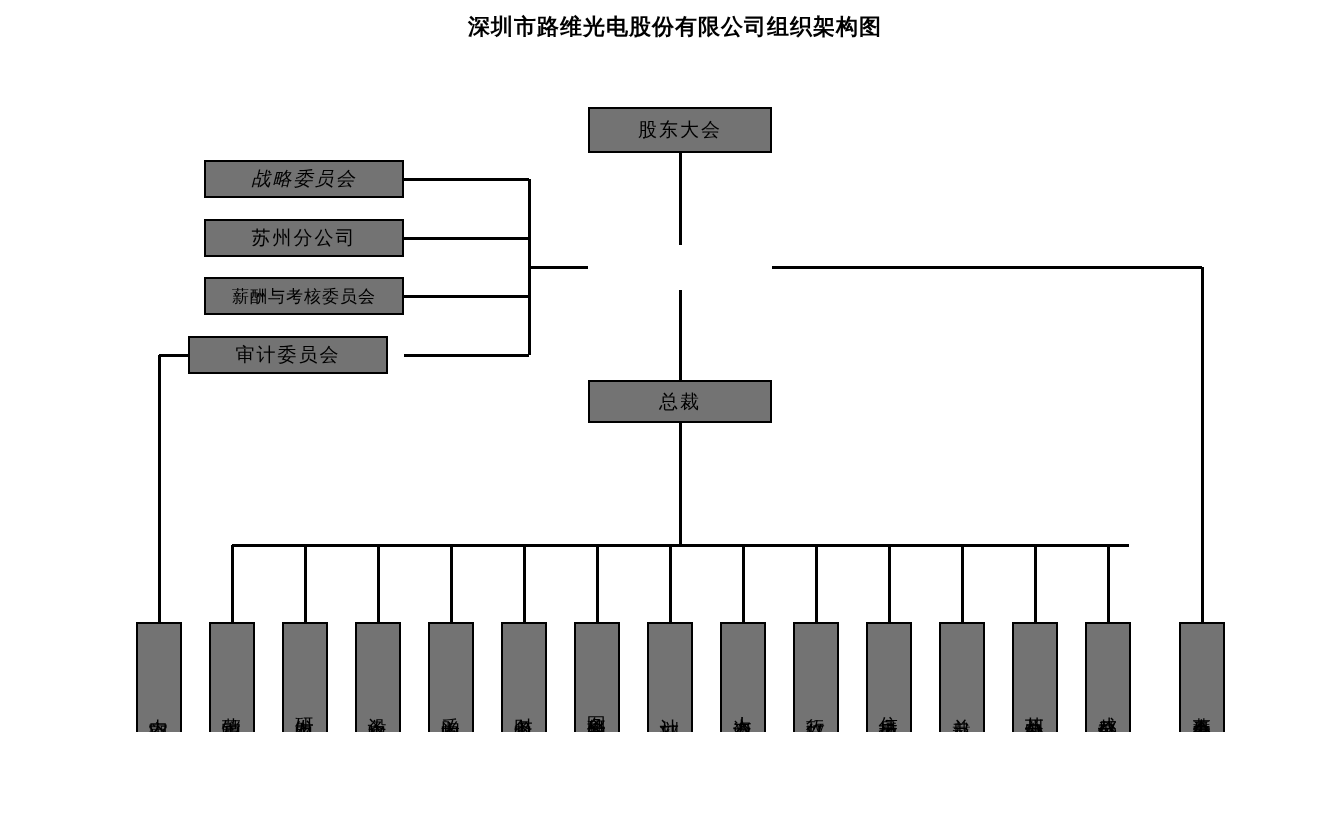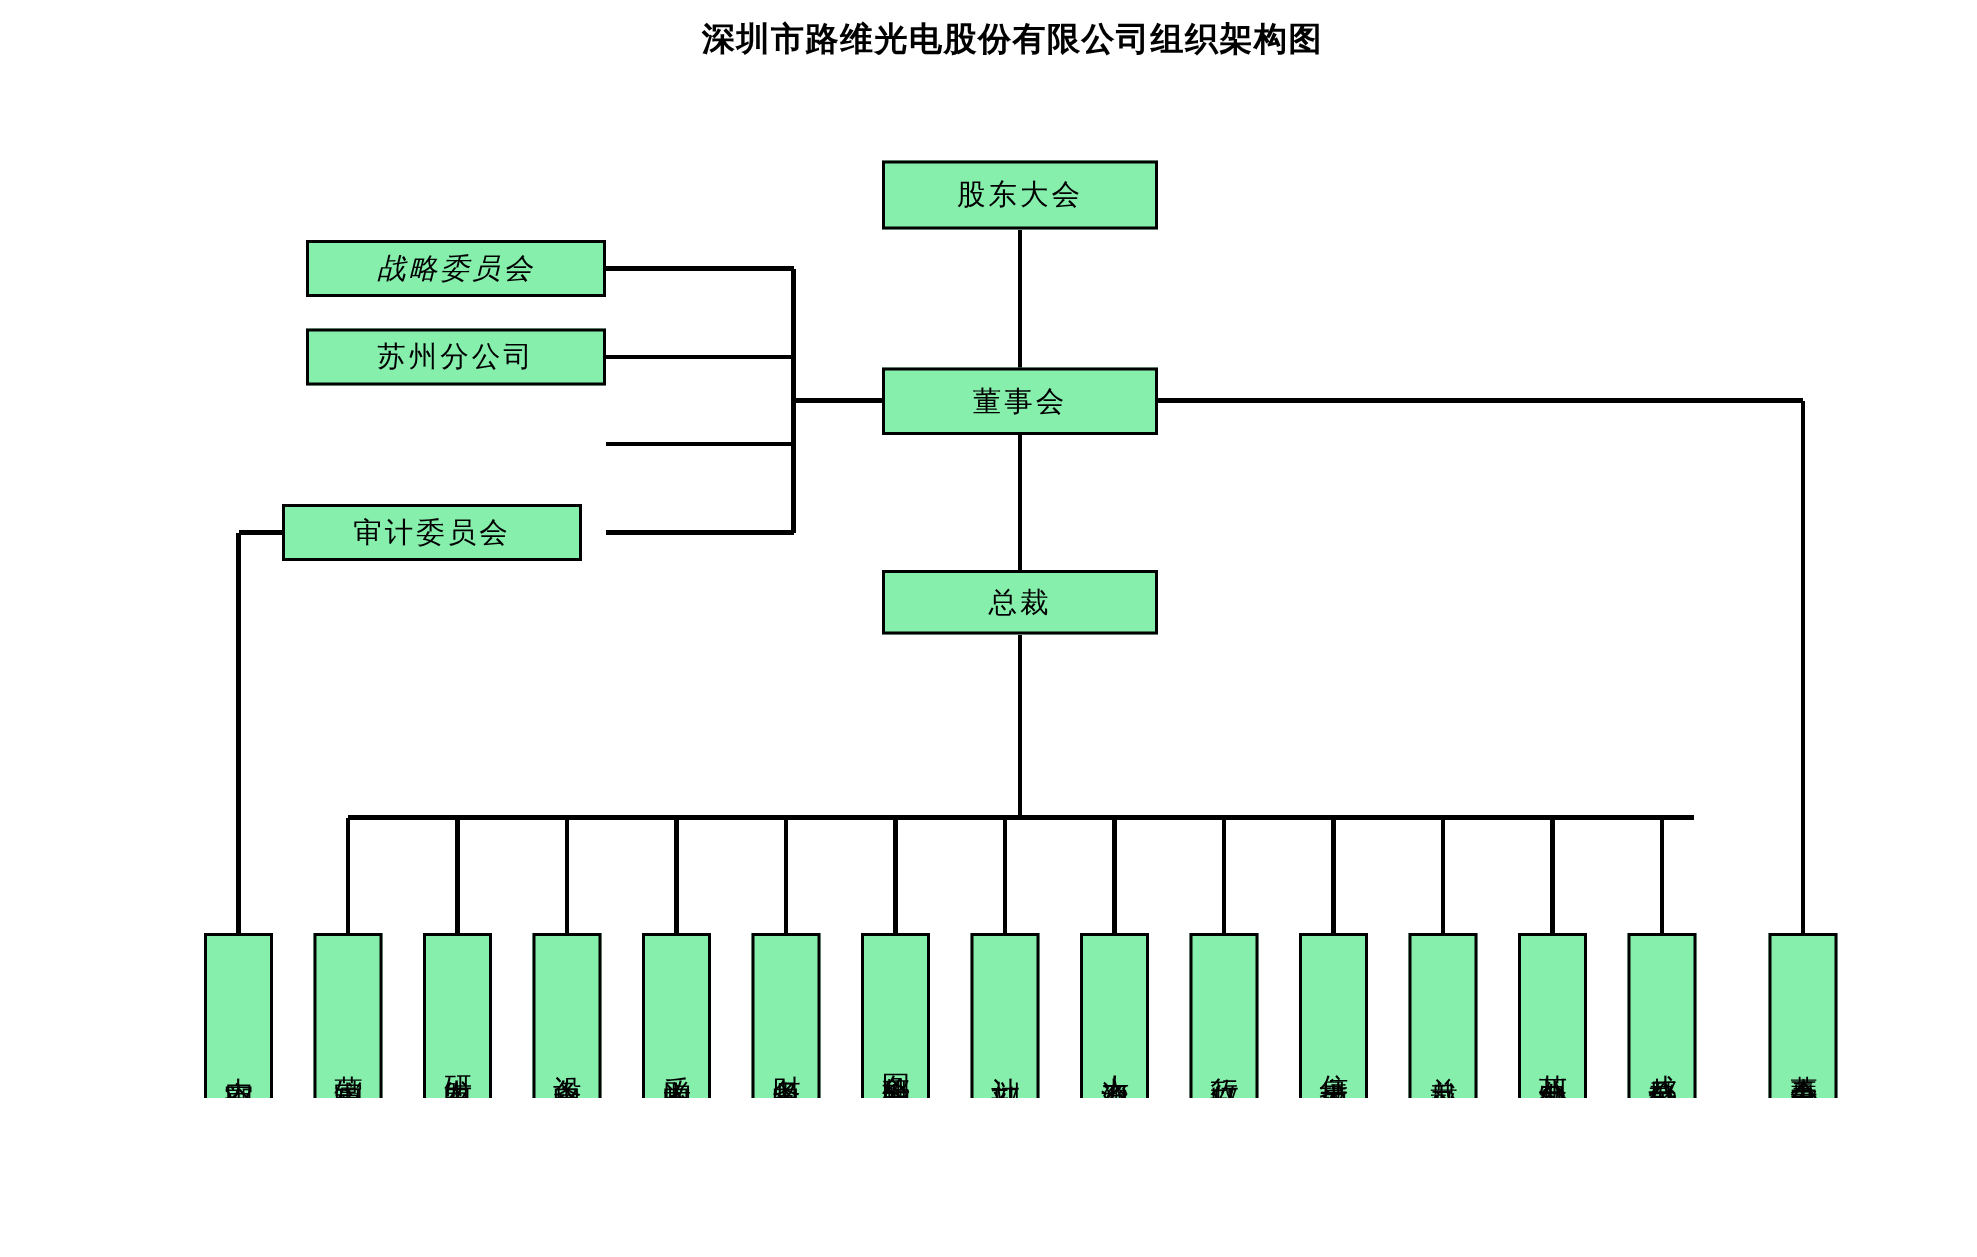--- a/index.html
+++ b/index.html
@@ -33,21 +33,21 @@
   #connectors {
     position: absolute;
     left: 0;
     top: 0;
     width: 1318px;
     height: 838px;
   }
   .node {
     position: absolute;
     border: 2px solid #000000;
-    background: #86efac;
+    background: #737373;
     box-sizing: border-box;
     display: flex;
     align-items: center;
     justify-content: center;
     text-align: center;
   }
   .node-h {
     font-size: 19px;
     letter-spacing: 2px;
   }
@@ -109,33 +109,33 @@
       <line x1="946" y1="545" x2="946" y2="622"></line>
       <line x1="1019" y1="545" x2="1019" y2="622"></line>
       <line x1="1092" y1="545" x2="1092" y2="622"></line>
     </g>
   </svg>
 
   <div class="node node-h" style="left:572px; top:107px; width:184px; height:46px;">
     <span>股东大会</span>
   </div>
 
-  <div class="node node-h" style="left:572px; top:245px; width:184px; height:45px;">
-    <span>董事会</span>
-  </div>
 
   <div class="node node-h" style="left:572px; top:380px; width:184px; height:43px;">
     <span>总裁</span>
   </div>
 
   <div class="node node-h" style="left:188px; top:160px; width:200px; height:38px;font-style:italic;">
     <span>战略委员会</span>
   </div>
   <div class="node node-h" style="left:188px; top:219px; width:200px; height:38px;">
     <span>苏州分公司</span>
+  </div>
+  <div class="node node-h" style="left:188px; top:277px; width:200px; height:38px; font-size:17px; letter-spacing:1px;">
+    <span>薪酬与考核委员会</span>
   </div>
   <div class="node node-h" style="left:172px; top:336px; width:200px; height:38px;font-family:Liberation Serif, serif;">
     <span>审计委员会</span>
   </div>
 
   <div class="node node-v" style="left:120px; top:622px; width:46px; height:168px;">
     <span>内审部</span>
   </div>
   <div class="node node-v" style="left:193px; top:622px; width:46px; height:168px;">
     <span>营销中心</span>

